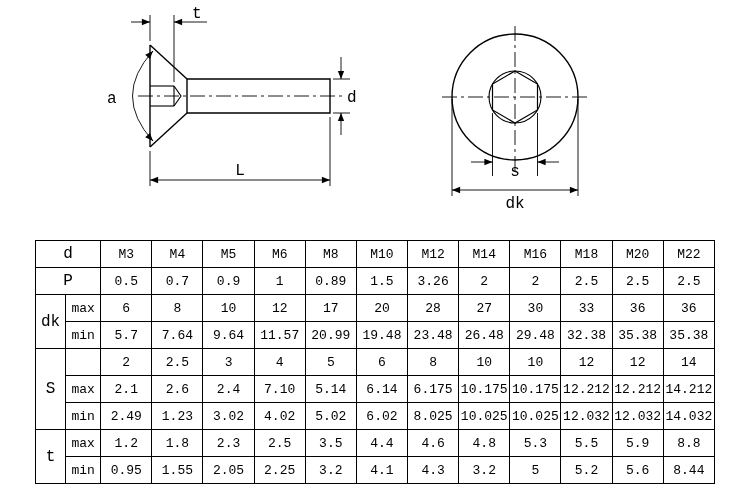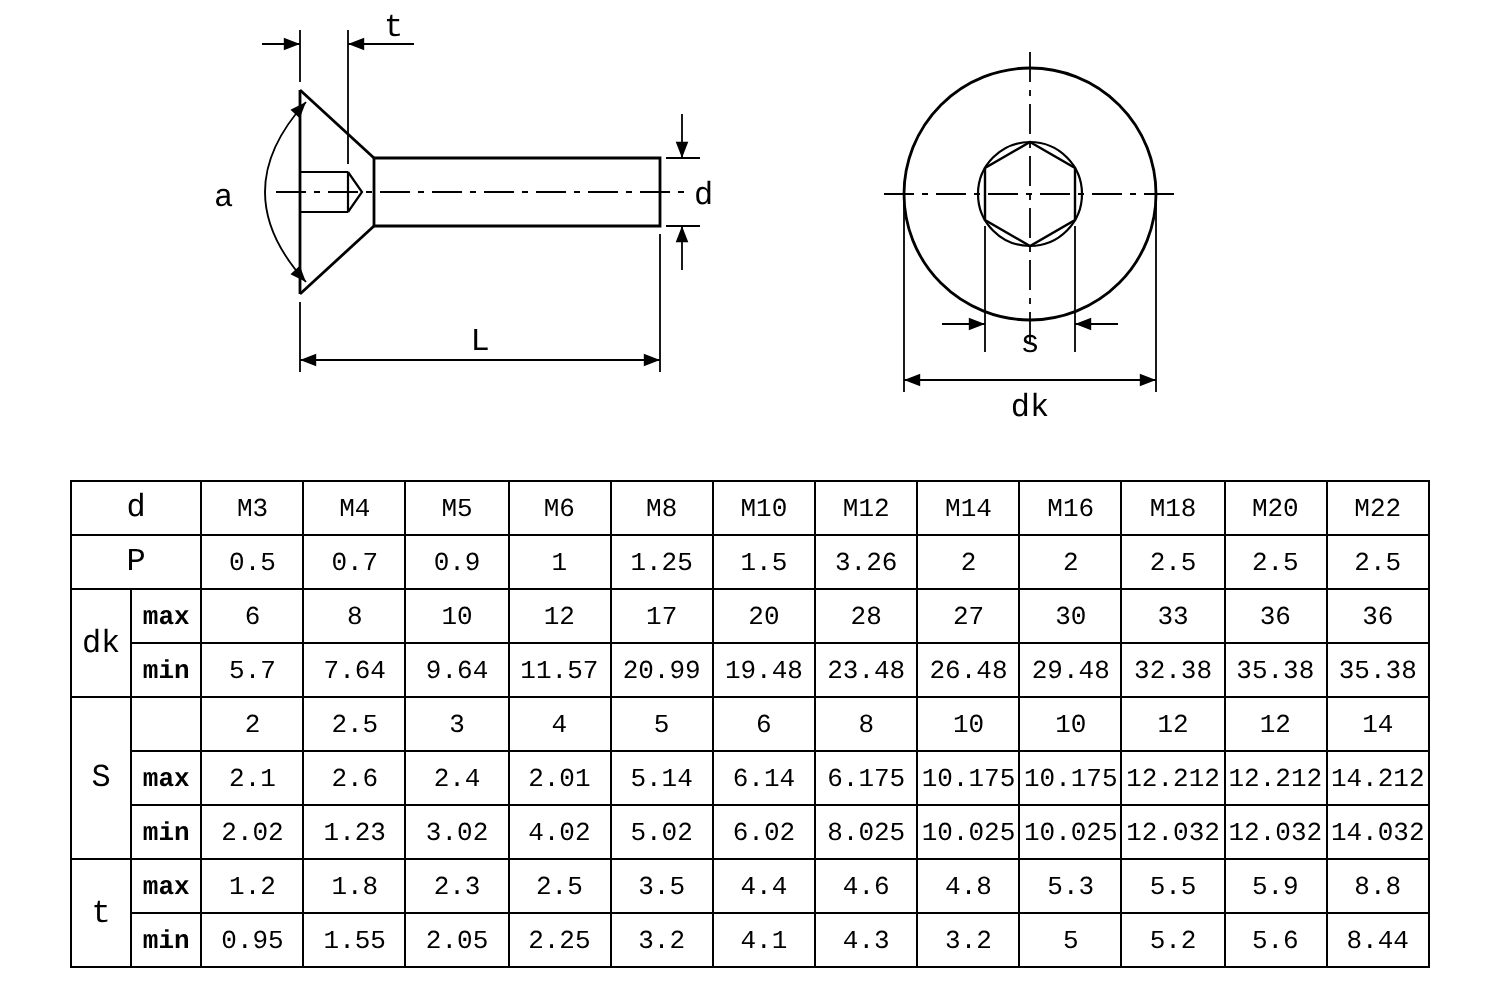--- a/index.html
+++ b/index.html
@@ -31,21 +31,21 @@
     border:1px solid #000;
     text-align:center;
     vertical-align:middle;
     height:27px;
     padding:0;
     font-size:13px;
     white-space:nowrap;
     overflow:hidden;
   }
   table.dim-table td.head { font-size:16px; }
-  table.dim-table td.sub  { font-size:13px;font-weight:bold; }
+  table.dim-table td.sub  { font-size:13px; }
   table.dim-table td.val  { font-size:13px; }
 </style>
 </head>
 <body>
 
 <div class="page">
 
   <svg class="drawing-svg" width="750" height="235" viewBox="0 0 750 235">
     <defs>
       <marker id="arr" viewBox="0 0 10 10" refX="9.5" refY="5" markerWidth="10" markerHeight="10" orient="auto-start-reverse">
@@ -148,21 +148,21 @@
           <td class="val">M18</td>
           <td class="val">M20</td>
           <td class="val">M22</td>
         </tr>
         <tr>
           <td class="head" rowspan="1" colspan="2">P</td>
           <td class="val">0.5</td>
           <td class="val">0.7</td>
           <td class="val">0.9</td>
           <td class="val">1</td>
-          <td class="val">1.25</td>
+          <td class="val">0.89</td>
           <td class="val">1.5</td>
           <td class="val">3.26</td>
           <td class="val">2</td>
           <td class="val">2</td>
           <td class="val">2.5</td>
           <td class="val">2.5</td>
           <td class="val">2.5</td>
         </tr>
         <tr>
           <td class="head" rowspan="2">dk</td>
@@ -209,33 +209,33 @@
           <td class="val">10</td>
           <td class="val">12</td>
           <td class="val">12</td>
           <td class="val">14</td>
         </tr>
         <tr>
           <td class="sub">max</td>
           <td class="val">2.1</td>
           <td class="val">2.6</td>
           <td class="val">2.4</td>
-          <td class="val">2.01</td>
+          <td class="val">7.10</td>
           <td class="val">5.14</td>
           <td class="val">6.14</td>
           <td class="val">6.175</td>
           <td class="val">10.175</td>
           <td class="val">10.175</td>
           <td class="val">12.212</td>
           <td class="val">12.212</td>
           <td class="val">14.212</td>
         </tr>
         <tr>
           <td class="sub">min</td>
-          <td class="val">2.02</td>
+          <td class="val">2.49</td>
           <td class="val">1.23</td>
           <td class="val">3.02</td>
           <td class="val">4.02</td>
           <td class="val">5.02</td>
           <td class="val">6.02</td>
           <td class="val">8.025</td>
           <td class="val">10.025</td>
           <td class="val">10.025</td>
           <td class="val">12.032</td>
           <td class="val">12.032</td>

